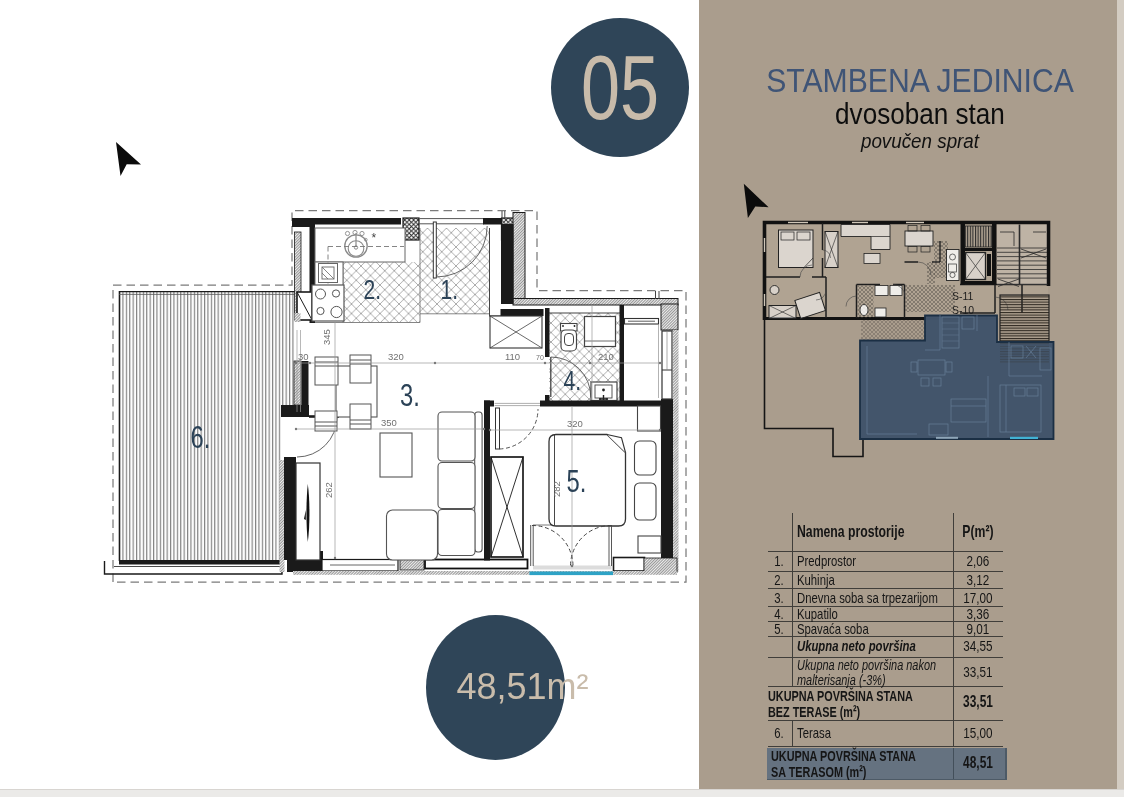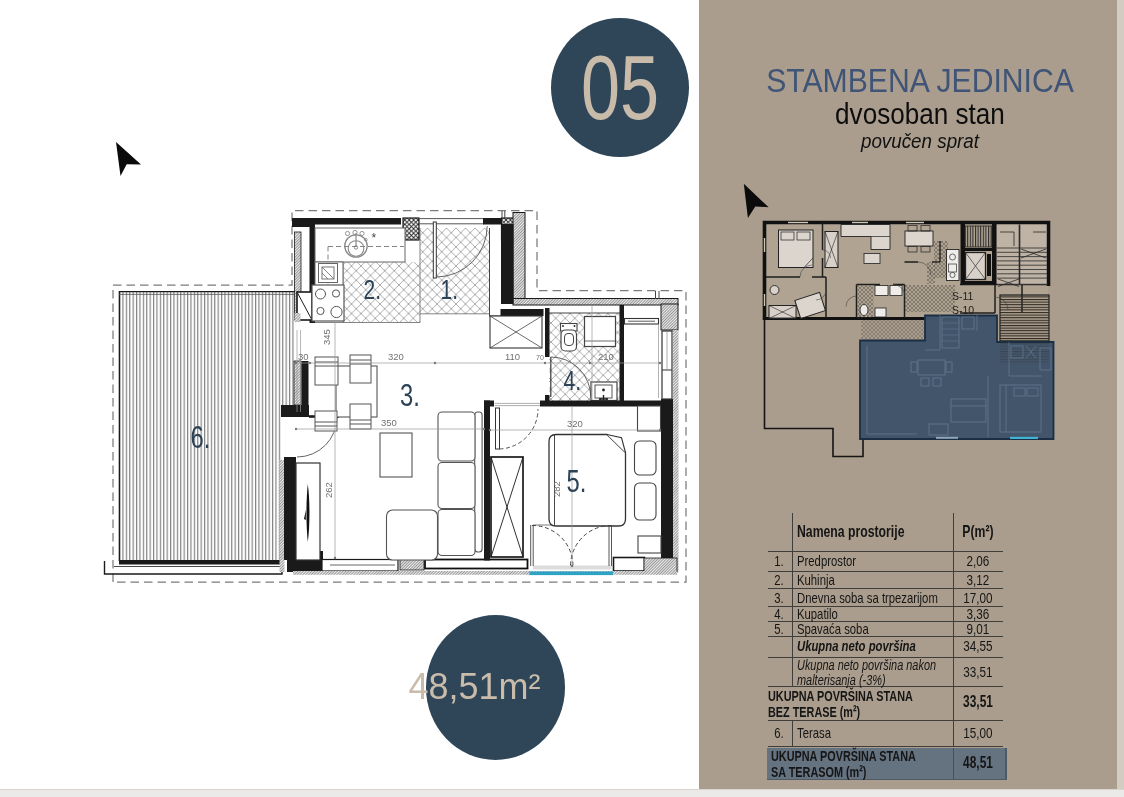--- a/index.html
+++ b/index.html
@@ -16,21 +16,21 @@
 
 <div class="abs" style="left:0;top:789px;width:1124px;height:8px;background:#ebeae8;border-top:1px solid #d8d5d1;"></div>
 
 <div class="abs" style="left:551px;top:18px;width:138px;height:139px;border-radius:50%;background:#2f4558;"></div>
 
 <div class="abs" style="left:551px;top:38px;width:138px;height:100px;line-height:100px;text-align:center;
      font-size:90px;color:#c8bbaa;transform:scaleX(.78);">05</div>
 
 <div class="abs" style="left:426px;top:615px;width:139px;height:145px;border-radius:50%;background:#2f4558;"></div>
 
-<div class="abs" style="left:402px;top:663px;width:145px;height:48px;line-height:48px;text-align:center;
+<div class="abs" style="left:450px;top:663px;width:145px;height:48px;line-height:48px;text-align:center;
      font-size:36px;color:#c9bcab;">48,51m²</div>
 
 <div class="abs" style="left:700px;top:62px;width:440px;text-align:center;font-size:33.5px;color:#3f5476;
      transform:scaleX(.90);">STAMBENA JEDINICA</div>
 
 <div class="abs" style="left:700px;top:97px;width:440px;text-align:center;font-size:30px;color:#0d0d0d;
      transform:scaleX(.87);">dvosoban stan</div>
 
 <div class="abs" style="left:700px;top:130px;width:440px;text-align:center;font-size:20px;font-style:italic;color:#111;
      transform:scaleX(.94);">povučen sprat</div>

